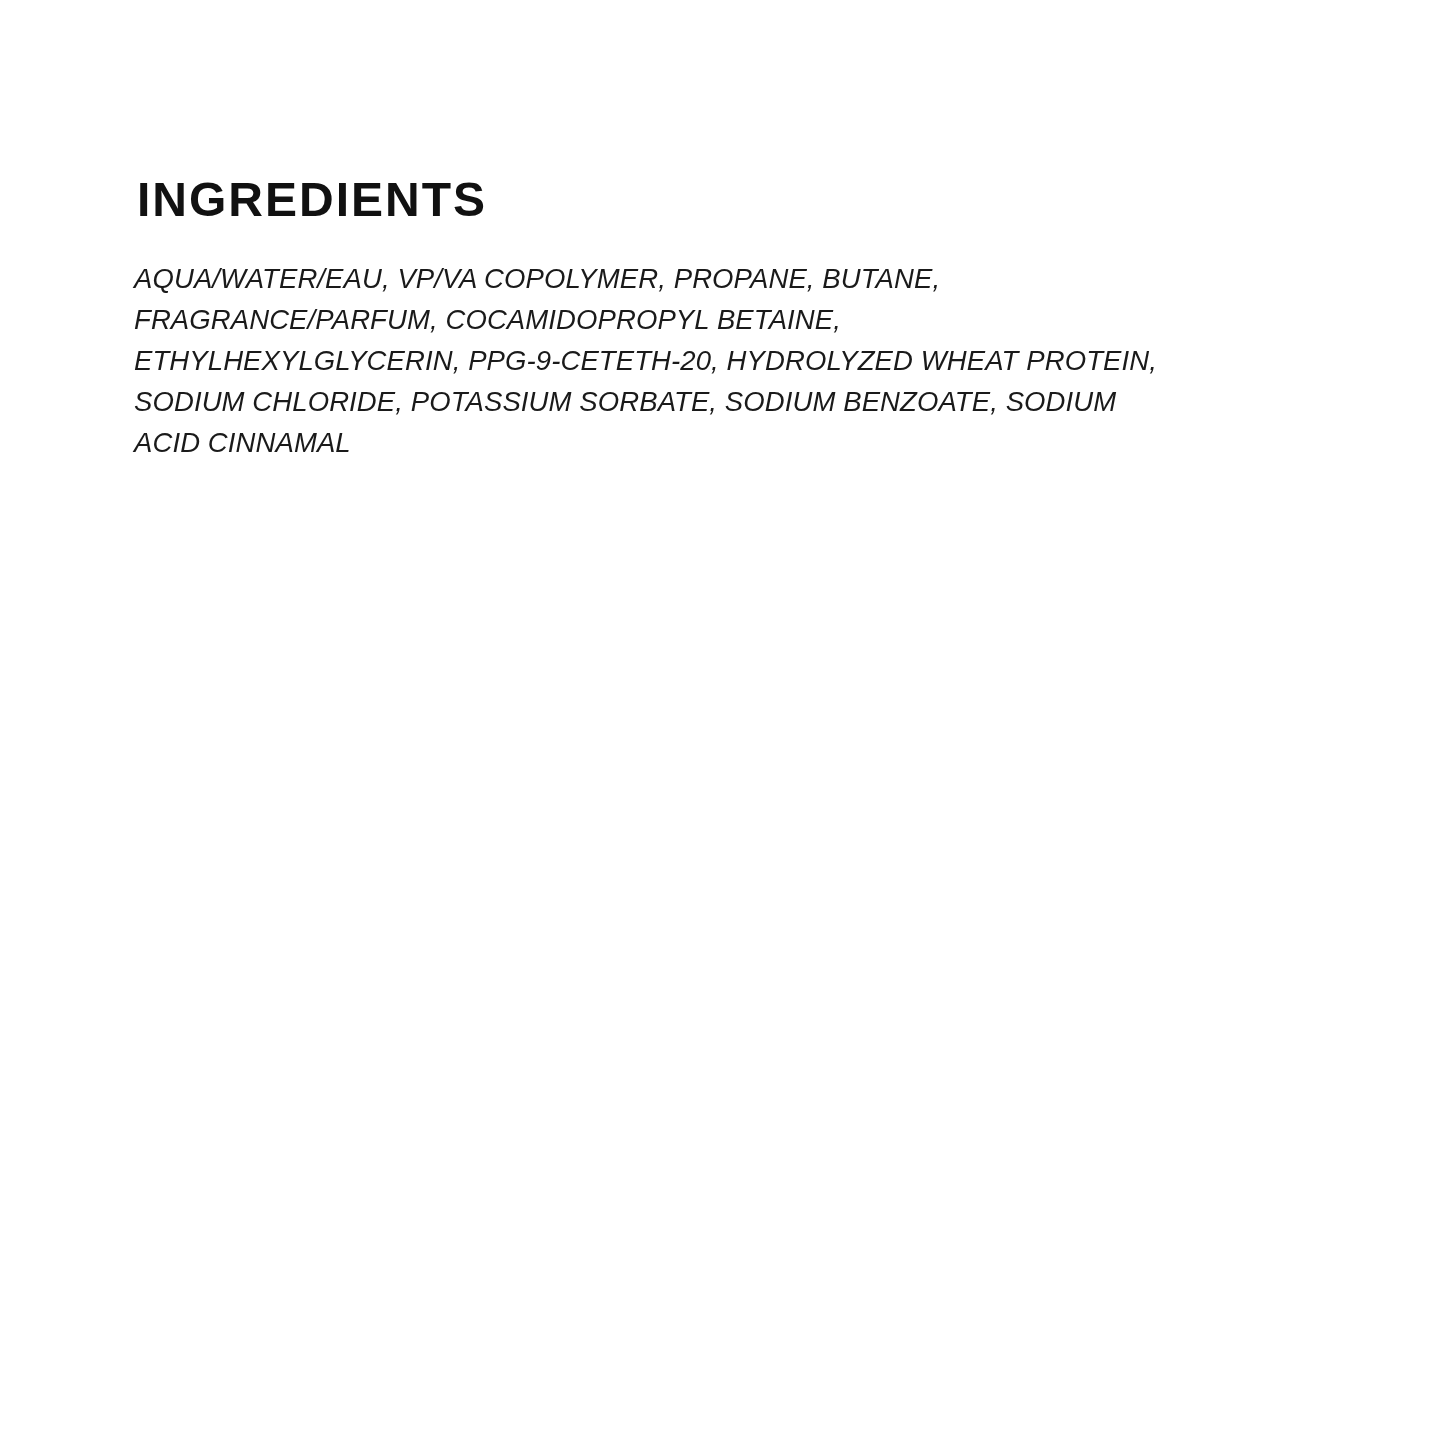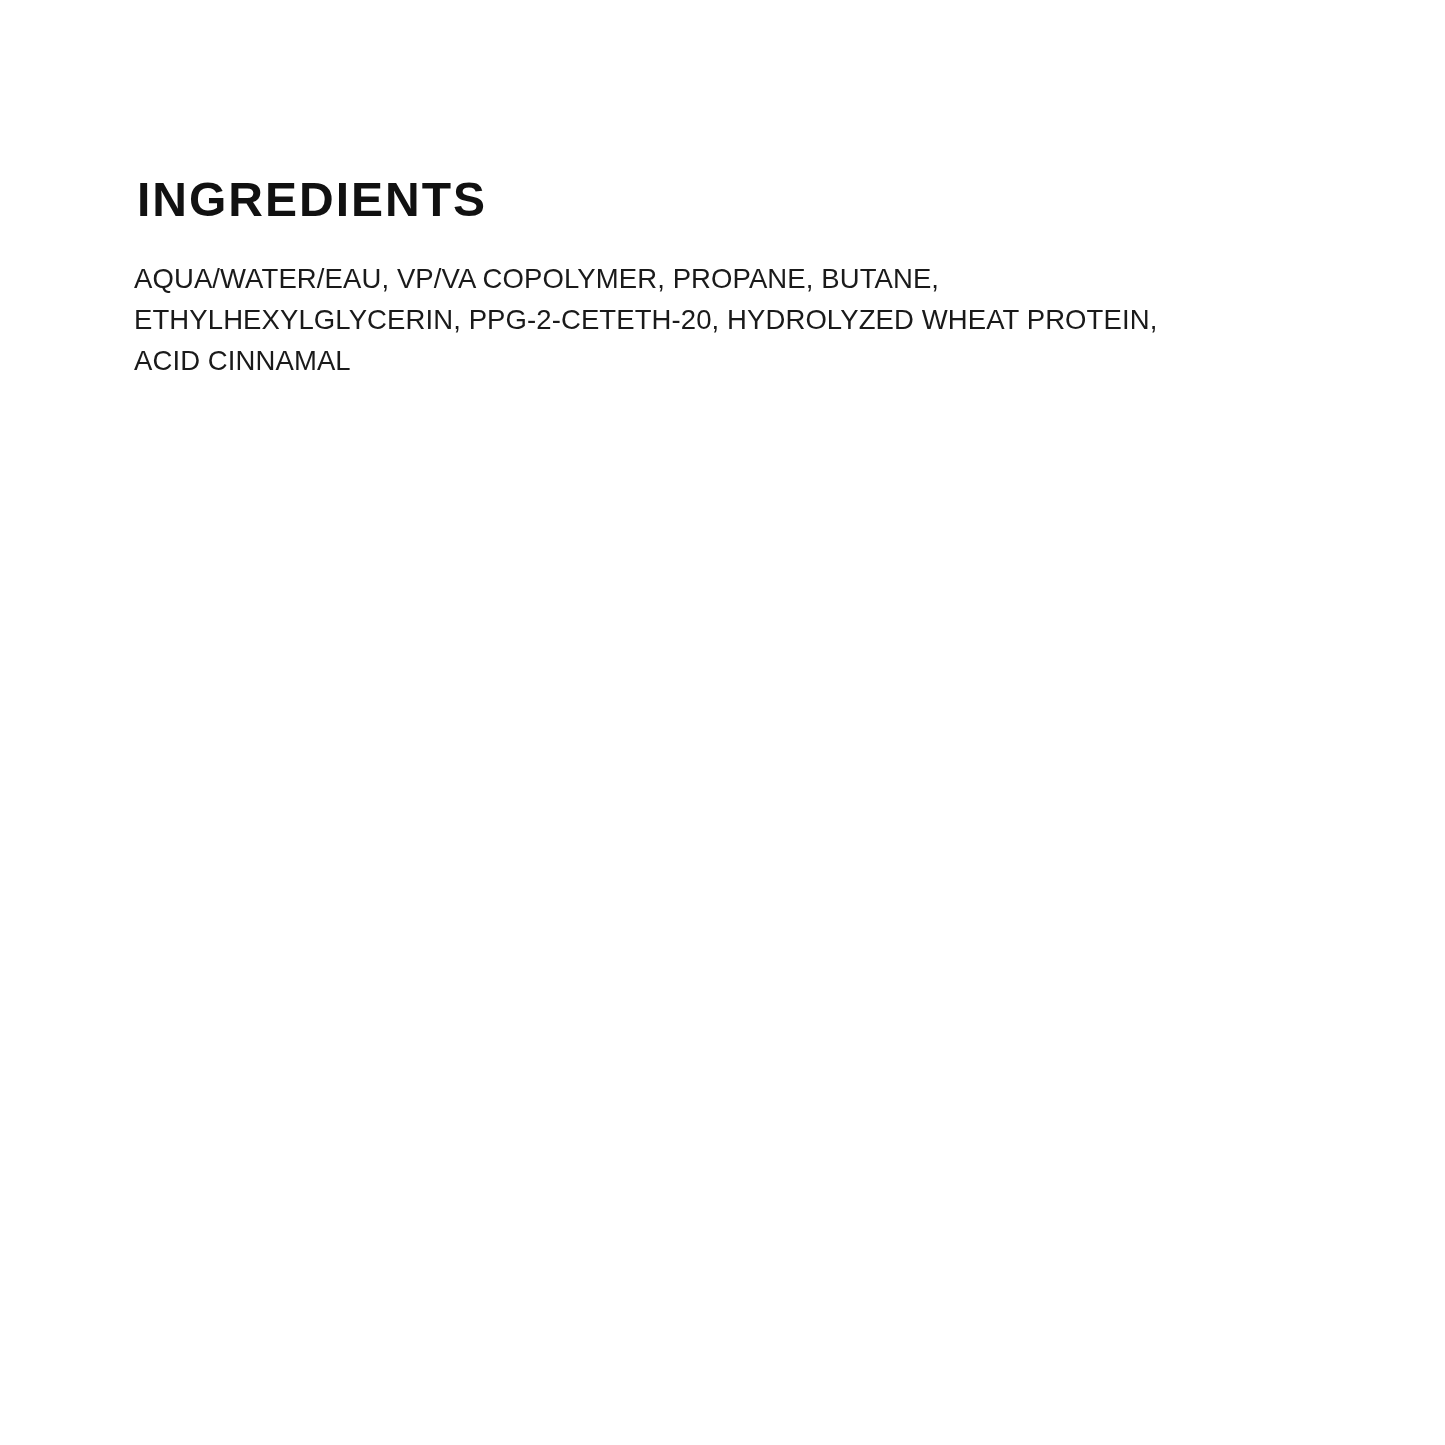--- a/index.html
+++ b/index.html
@@ -35,28 +35,31 @@
     left: 134px;
     top: 258px;
     width: 1160px;
     font-size: 27.5px;
     line-height: 41px;
     color: #1a1a1a;
     letter-spacing: 0.1px;
   }
   .ing-line {
     white-space: pre-wrap;
+    font-style: italic;
   }
 </style>
 </head>
 <body>
 
 <div class="page">
 
   <h1 class="heading">INGREDIENTS</h1>
 
   <div class="ingredients-block">
     <div class="ing-line">AQUA/WATER/EAU, VP/VA COPOLYMER, PROPANE, BUTANE,</div>
-    <div class="ing-line">ETHYLHEXYLGLYCERIN, PPG-2-CETETH-20, HYDROLYZED WHEAT PROTEIN,</div>
+    <div class="ing-line">FRAGRANCE/PARFUM, COCAMIDOPROPYL BETAINE,</div>
+    <div class="ing-line">ETHYLHEXYLGLYCERIN, PPG-9-CETETH-20, HYDROLYZED WHEAT PROTEIN,</div>
+    <div class="ing-line">SODIUM CHLORIDE, POTASSIUM SORBATE, SODIUM BENZOATE, SODIUM</div>
     <div class="ing-line">ACID CINNAMAL</div>
   </div>
 
 </div>
 
 </body></html>

